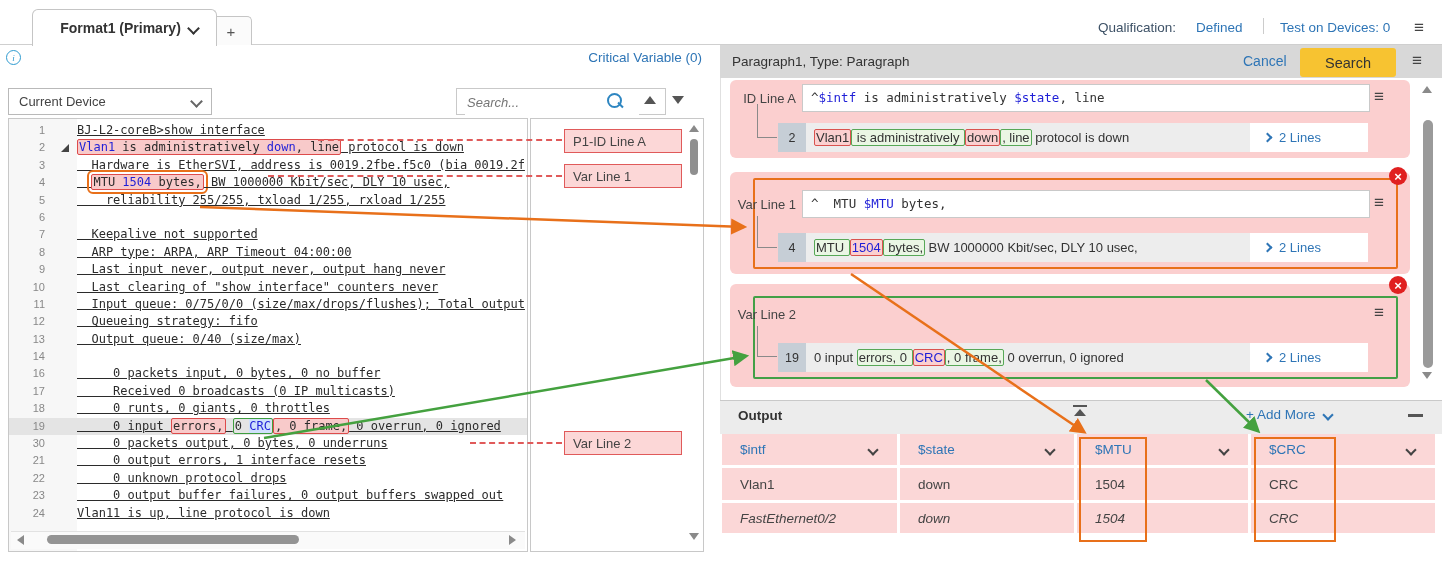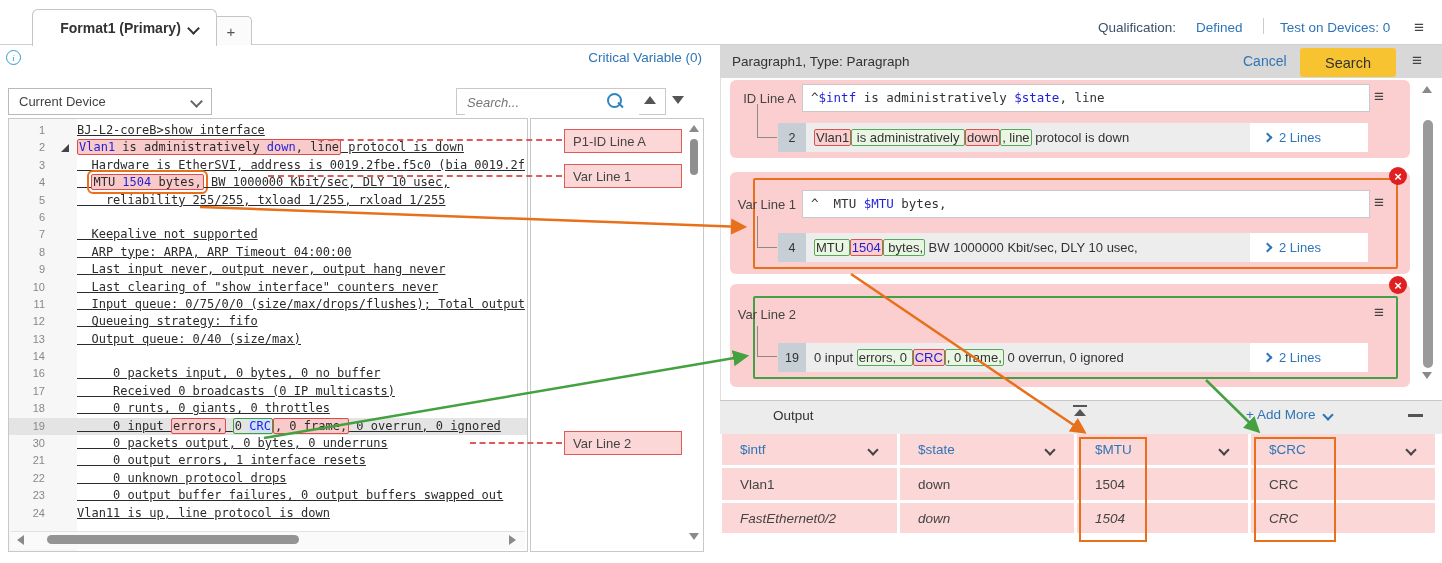--- a/index.html
+++ b/index.html
@@ -114,21 +114,21 @@
     justify-content:center;font-size:13px;font-weight:bold;line-height:1;cursor:pointer;z-index:20;}
   .b1 .x-badge{right:3px;top:-5px;}
   .b2 .x-badge{right:3px;top:-8px;}
 
   .rsb-up{left:1422px;top:86px;}
   .rsb-thumb{left:1423px;top:120px;width:10px;height:248px;background:#9a9a9a;border-radius:5px;cursor:pointer;}
   .rsb-down{left:1422px;top:372px;}
 
   
   .out-bar{left:720px;top:400px;width:722px;height:34px;background:#ececec;border-top:1px solid #c9c9c9;box-sizing:border-box;}
-  .out-title{left:738px;top:408px;font-size:13.5px;font-weight:normal;color:#333;margin-left:35px;}
+  .out-title{left:738px;top:408px;font-size:13.5px;font-weight:bold;color:#333;}
   .collapse-ic{left:1072px;top:405px;width:16px;cursor:pointer;}
   .collapse-ic .bar{width:14px;height:2px;background:#555;margin:0 auto;}
   .collapse-ic .tri{width:0;height:0;border-left:6px solid transparent;border-right:6px solid transparent;border-bottom:7px solid #555;margin:2px auto 0;}
   .add-more{left:1246px;top:407px;color:#2e75b6;font-size:13.5px;display:flex;align-items:center;gap:9px;cursor:pointer;}
   .add-more .chev{width:6px;height:6px;}
   .minus-ic{left:1408px;top:414px;width:15px;height:3px;background:#555;cursor:pointer;}
 
   #output-table{left:722px;top:434px;width:720px;}
   .tbl-row{position:absolute;left:0;display:flex;}
   .tbl-cell{background:#fbd7d7;box-sizing:border-box;padding-left:18px;display:flex;align-items:center;border-right:3px solid #fff;}

